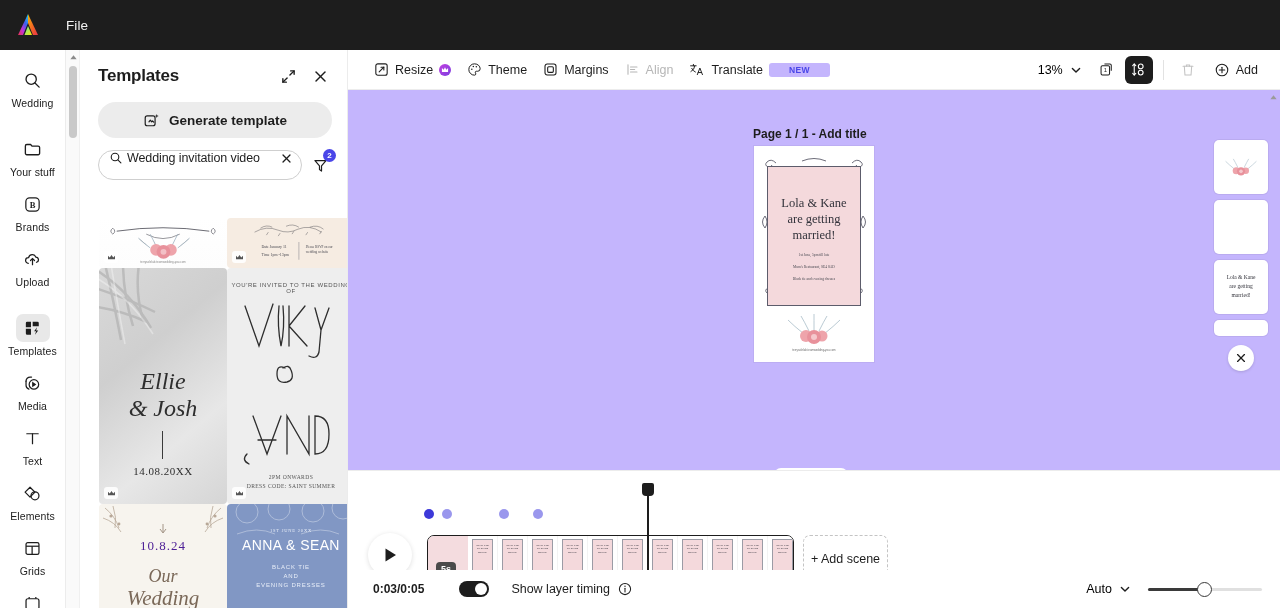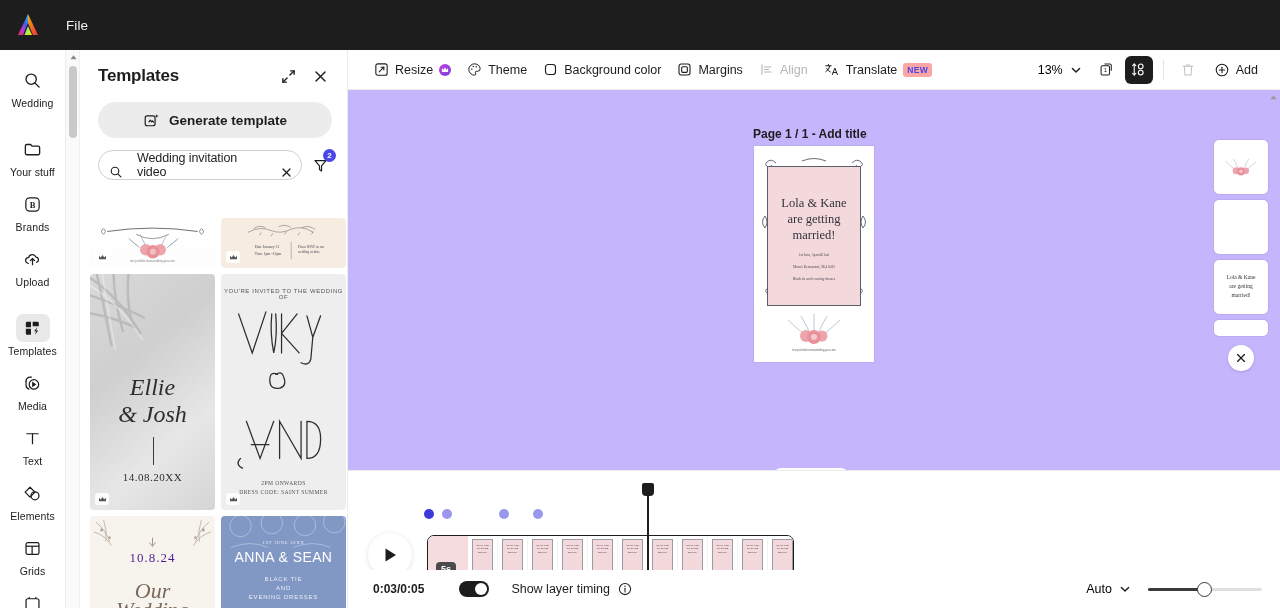--- a/index.html
+++ b/index.html
@@ -87,35 +87,35 @@
   .panel-head-actions { margin-left: auto; display: flex; gap: 8px; align-items: center; }
   .phbtn { width: 24px; height: 24px; display:flex; align-items:center; justify-content:center; cursor: pointer; border-radius: 4px;}
   .gen-btn {
     margin: 6px 16px 0 18px; height: 36px; background: #ececec; border-radius: 18px;
     display: flex; align-items: center; justify-content: center; gap: 9px; cursor: pointer;
     font-size: 13.5px; font-weight: bold; color: #1d1d1d;
   }
   .search-row { display: flex; align-items: center; gap: 6px; margin: 12px 16px 0 18px; }
   .search-box {
     flex: 1; height: 30px; border: 1px solid #cfcfcf; border-radius: 15px;
-    display: flex; align-items: flex-end; padding: 0 8px 0 10px; gap: 14px; background: #fff;
+    display: flex; align-items: flex-start; padding: 0 8px 0 10px; gap: 4px; background: #fff;
   }
   .search-val { font-size: 12.5px; color: #1d1d1d; flex: 1; letter-spacing: -.1px; }
   .clear-x { cursor: pointer; width: 14px; height: 14px; display:flex;align-items:center;justify-content:center;}
   .filter-wrap { position: relative; width: 24px; height: 24px; cursor: pointer; display:flex;align-items:center;justify-content:center;}
   .filter-badge {
     position: absolute; top: -4px; right: -4px; background: #4a46e8; color: #fff;
     font-size: 8px; font-weight: bold; width: 13px; height: 13px; border-radius: 50%;
     display: flex; align-items: center; justify-content: center;
   }
 
   .tgrid {
-    position: absolute; top: 168px; left: 4px; width: 268px; height: 390px;
+    position: absolute; top: 168px; left: 13px; width: 268px; height: 390px;
     padding: 0 6px 0 6px; display: grid; grid-template-columns: 1fr 1fr;
-    gap: 6px; overflow: hidden; align-content: start;
+    overflow: hidden; align-content: start;
   }
   .tcard { position: relative; border-radius: 4px; overflow: hidden; cursor: pointer; background: #eee; }
   .tcard .crown {
     position: absolute; left: 5px; bottom: 5px; width: 14px; height: 12px;
     background: rgba(255,255,255,.88); border-radius: 3px;
     display: flex; align-items: center; justify-content: center;
   }
 
   
   .t-h { height: 50px; }
@@ -141,22 +141,22 @@
     position: absolute; top: 0; left: 0; width: 932px; height: 40px;
     background: #fff; display: flex; align-items: center; padding: 0 14px 0 18px;
     border-bottom: 1px solid #ececec;
   }
   .ctool {
     display: flex; align-items: center; gap: 6px; padding: 5px 8px; border-radius: 6px;
     cursor: pointer; font-size: 12.5px; color: #1d1d1d; white-space: nowrap;
   }
   .ctool.disabled { color: #b6b6b6; cursor: default; }
   .badge-new {
-    background: #fca5a5; color: #4a46e8; font-size: 8.5px; font-weight: bold;
-    padding: 2px 4px; border-radius: 3px; letter-spacing: .3px;
+    background: #c4b5fd; color: #4a46e8; font-size: 8.5px; font-weight: bold;
+    padding: 2px 20px; border-radius: 3px; letter-spacing: .3px;
   }
   .ctool-right { margin-left: auto; display: flex; align-items: center; gap: 4px; }
   .zoom-pill { display: flex; align-items: center; gap: 7px; padding: 4px 7px; border-radius: 6px; cursor: pointer; font-size: 12.5px; }
   .sqbtn { width: 28px; height: 28px; display:flex;align-items:center;justify-content:center;border-radius:6px;cursor:pointer; }
   .sqbtn.on { background: #1d1d1d; }
   .vdiv { width: 1px; height: 20px; background: #e2e2e2; margin: 0 6px; }
 
   .stage {
     position: absolute; top: 40px; left: 0; width: 932px; height: 480px; background: #c4b5fd;
   }
@@ -592,21 +592,21 @@
                 <circle cx="20" cy="20" r="1.4"></circle>
               <circle cx="116" cy="12" r="1.6"></circle>
                 <circle cx="108" cy="20" r="1.4"></circle>
               <circle cx="12" cy="173" r="1.6"></circle>
                 <circle cx="116" cy="173" r="1.6"></circle>
             </g>
             <path d="M64 20 l0 8 M61 25 l3 4 3 -4" stroke="#9a8a7a" stroke-width=".9" fill="none"></path>
             <path d="M64 165 l0 -8 M61 160 l3 -4 3 4" stroke="#9a8a7a" stroke-width=".9" fill="none"></path>
           </svg>
           <div class="art-txt" style="top:34px;font-size:13px;color:#4c1d95;letter-spacing:1px;">10.8.24</div>
-          <div class="art-txt" style="top:62px;font-size:22px;font-style:italic;color:#7a6858;">Our</div>
+          <div class="art-txt" style="top:62px;font-size:18px;font-style:italic;color:#7a6858;">Our</div>
           <div class="art-txt" style="top:82px;font-size:21px;font-style:italic;color:#7a6858;">Wedding</div>
 
         </div>
 
         <div class="tcard t-tall2 th-f">
           <svg viewBox="0 0 128 185" width="100%" height="100%" style="position:absolute;inset:0;opacity:.35;">
             <g stroke="#ffffff" stroke-width="1" fill="none">
               <circle cx="20" cy="8" r="11"></circle>
                 <circle cx="52" cy="5" r="11"></circle>
                 <circle cx="86" cy="7" r="11"></circle>
@@ -651,26 +651,20 @@
       <div class="ctool">
         <svg width="15" height="15" viewBox="0 0 18 18" fill="none" stroke="#1d1d1d" stroke-width="1.2">
           <path d="M9 2.2 a6.8 6.8 0 1 0 0 13.6 c1 0 1.6-.7 1.6-1.5 0-.9-.7-1.3-.7-2 0-.7.6-1.2 1.4-1.2 h1.5 a3 3 0 0 0 3-3 c0-3.2-3-5.9-6.8-5.9Z"></path>
           <circle cx="5.8" cy="8.6" r=".9" fill="#1d1d1d" stroke="none"></circle>
           <circle cx="7.6" cy="5.5" r=".9" fill="#1d1d1d" stroke="none"></circle>
           <circle cx="11.2" cy="5.8" r=".9" fill="#1d1d1d" stroke="none"></circle>
         </svg>
         <span>Theme</span>
       </div>
 
-      <div class="ctool">
-        <svg width="15" height="15" viewBox="0 0 18 18" fill="none" stroke="#1d1d1d" stroke-width="1.4">
-          <rect x="3" y="3" width="12" height="12" rx="3.4"></rect>
-        </svg>
-        <span>Background color</span>
-      </div>
 
       <div class="ctool">
         <svg width="15" height="15" viewBox="0 0 18 18" fill="none" stroke="#1d1d1d" stroke-width="1.3">
           <rect x="2.4" y="2.4" width="13.2" height="13.2" rx="2.6"></rect>
           <rect x="5.6" y="5.6" width="6.8" height="6.8" rx="1.2"></rect>
         </svg>
         <span>Margins</span>
       </div>
 
       <div class="ctool disabled">
@@ -990,20 +984,21 @@
                 <path d="M21 10 q5 -4 8 -7"></path>
               </g>
               <circle cx="12" cy="11" r="3" fill="#eea4ab"></circle>
               <circle cx="20" cy="11" r="2.8" fill="#eea4ab"></circle>
               <circle cx="16" cy="11.5" r="3.5" fill="#e8919b"></circle>
             </svg>
           </div>
 
       </div>
 
+      <div class="add-scene">+ Add scene</div>
 
       <div class="add-audio">
         <svg width="15" height="15" viewBox="0 0 18 18" fill="none" stroke="#1d1d1d" stroke-width="1.3" stroke-linecap="round">
           <path d="M7 13.4 V4.2 L13.2 2.8 V11.6"></path>
           <circle cx="5.2" cy="13.4" r="1.9"></circle>
             <circle cx="11.4" cy="11.6" r="1.9"></circle>
           <path d="M14.2 13.4 H17.4" stroke-width="1.2"></path>
             <path d="M15.8 11.8 V15" stroke-width="1.2"></path>
         </svg>
         <span>Add audio</span>

